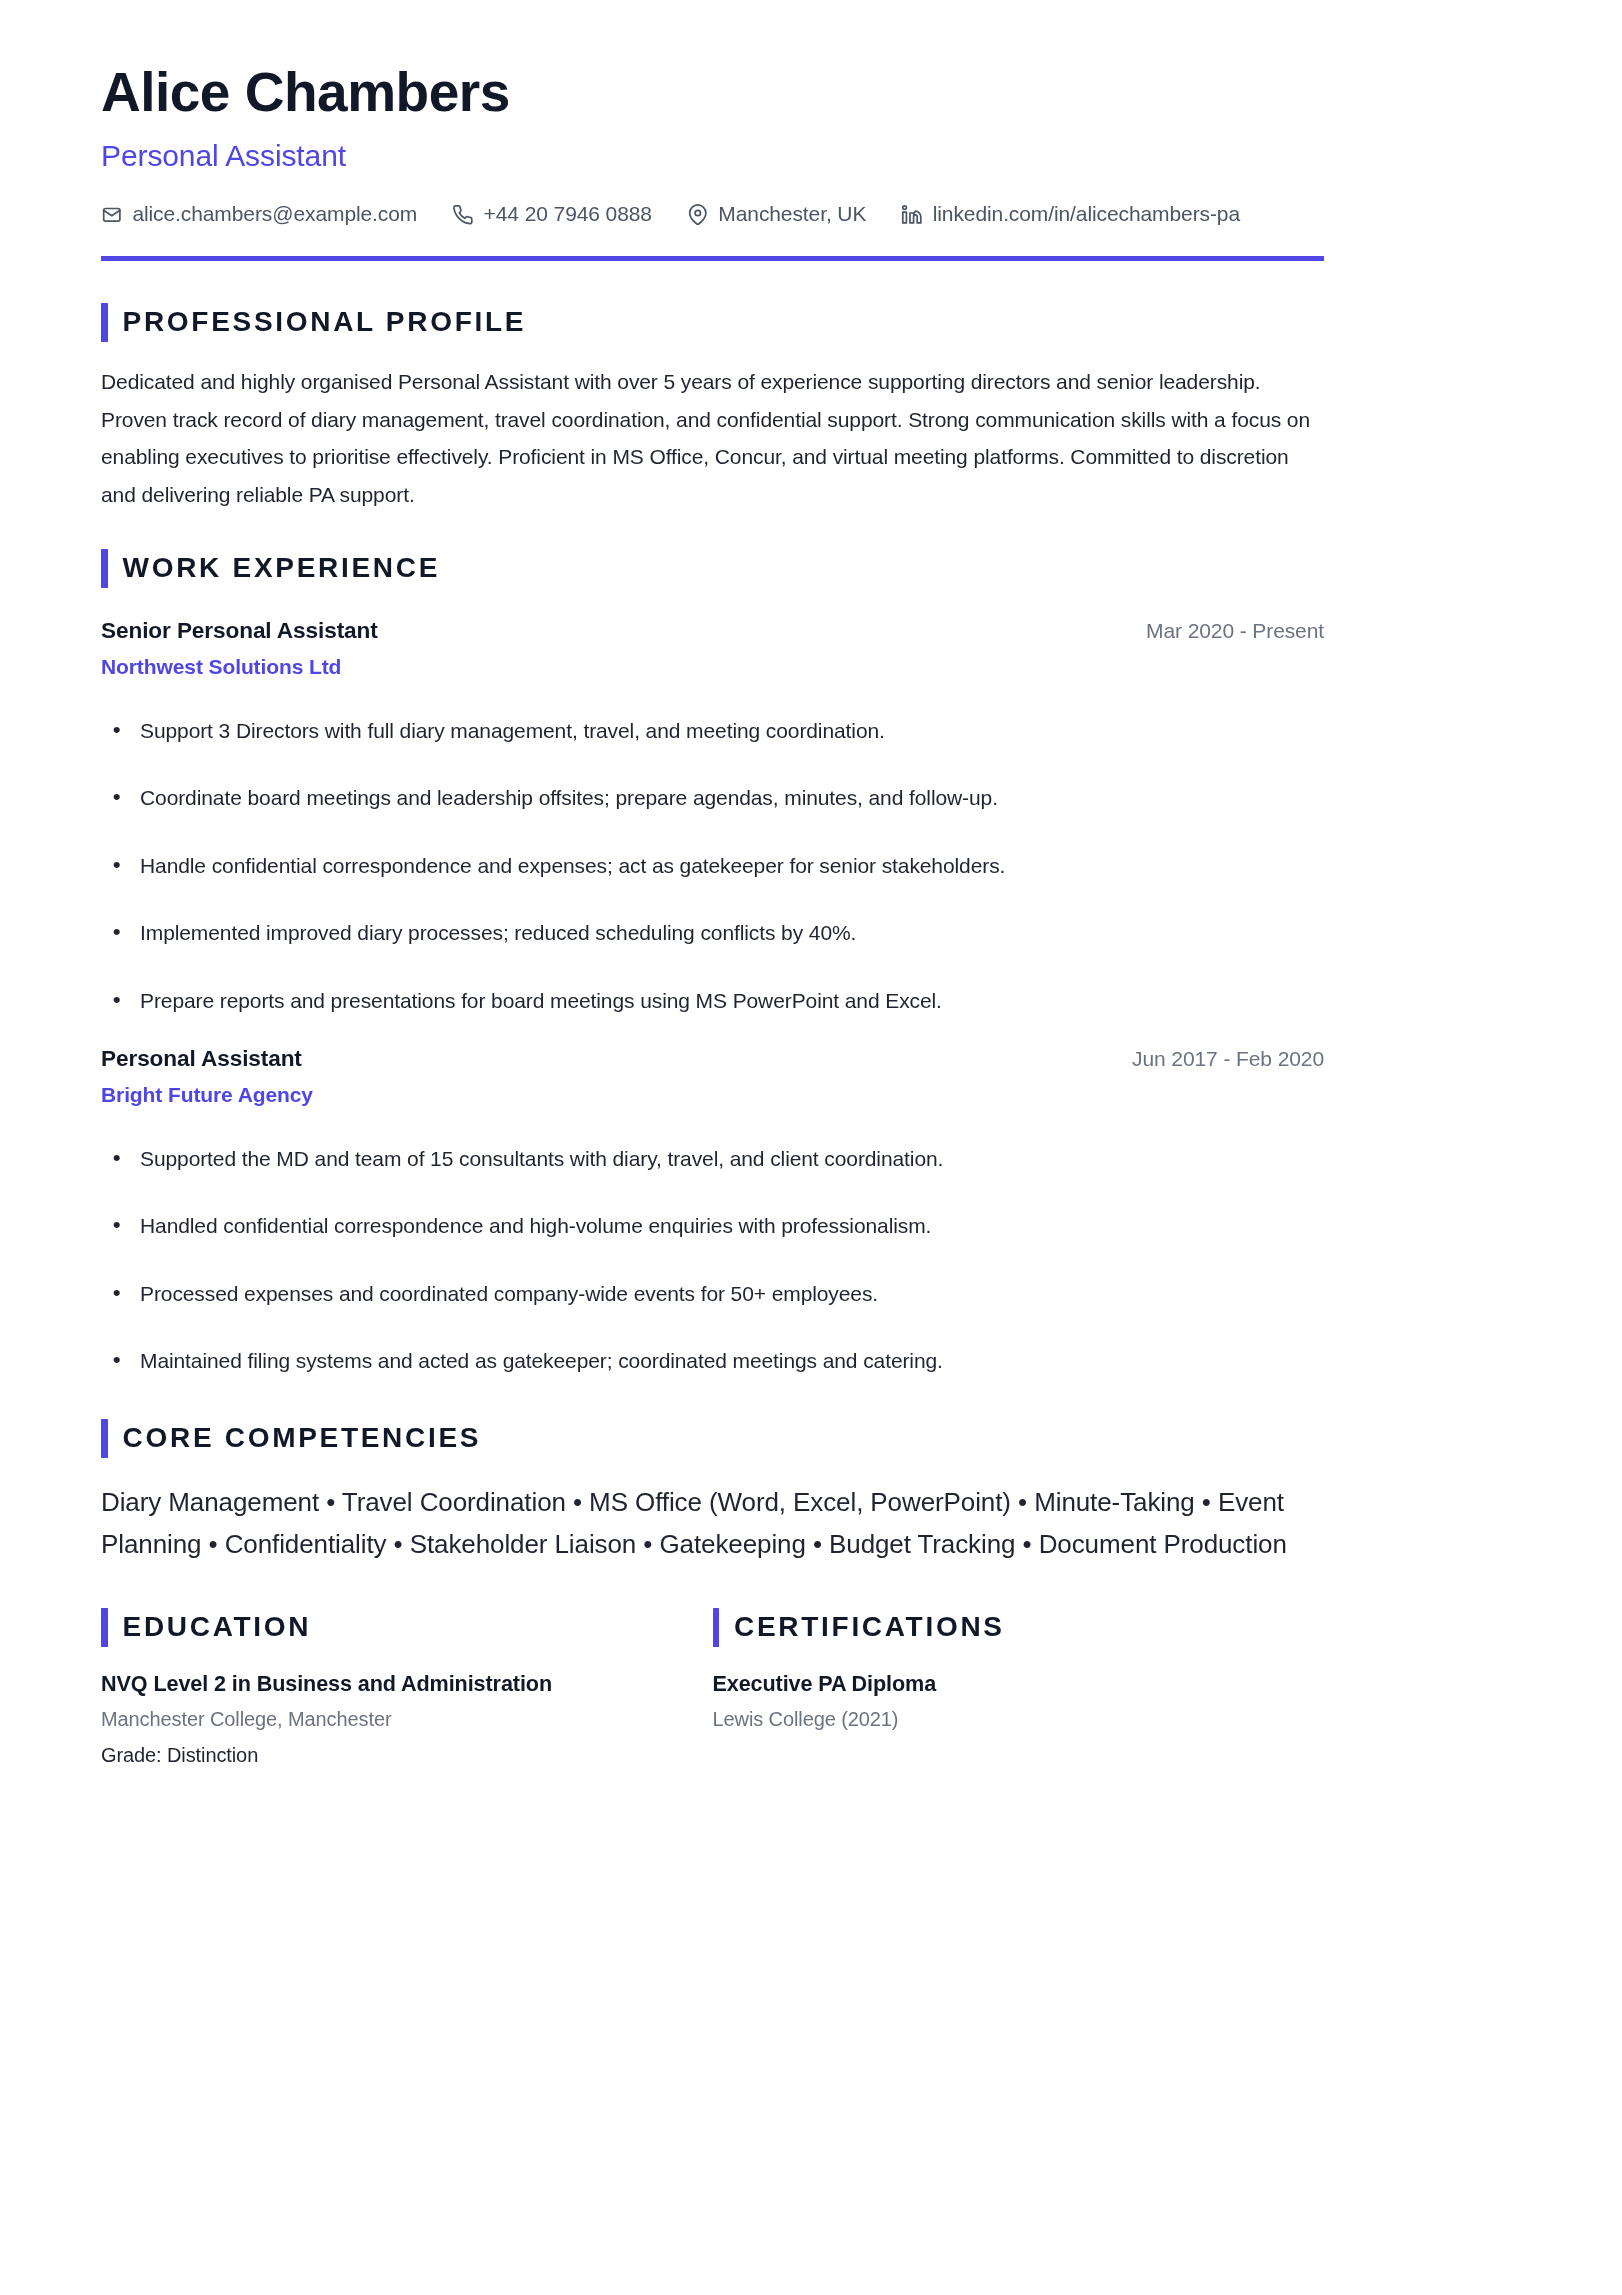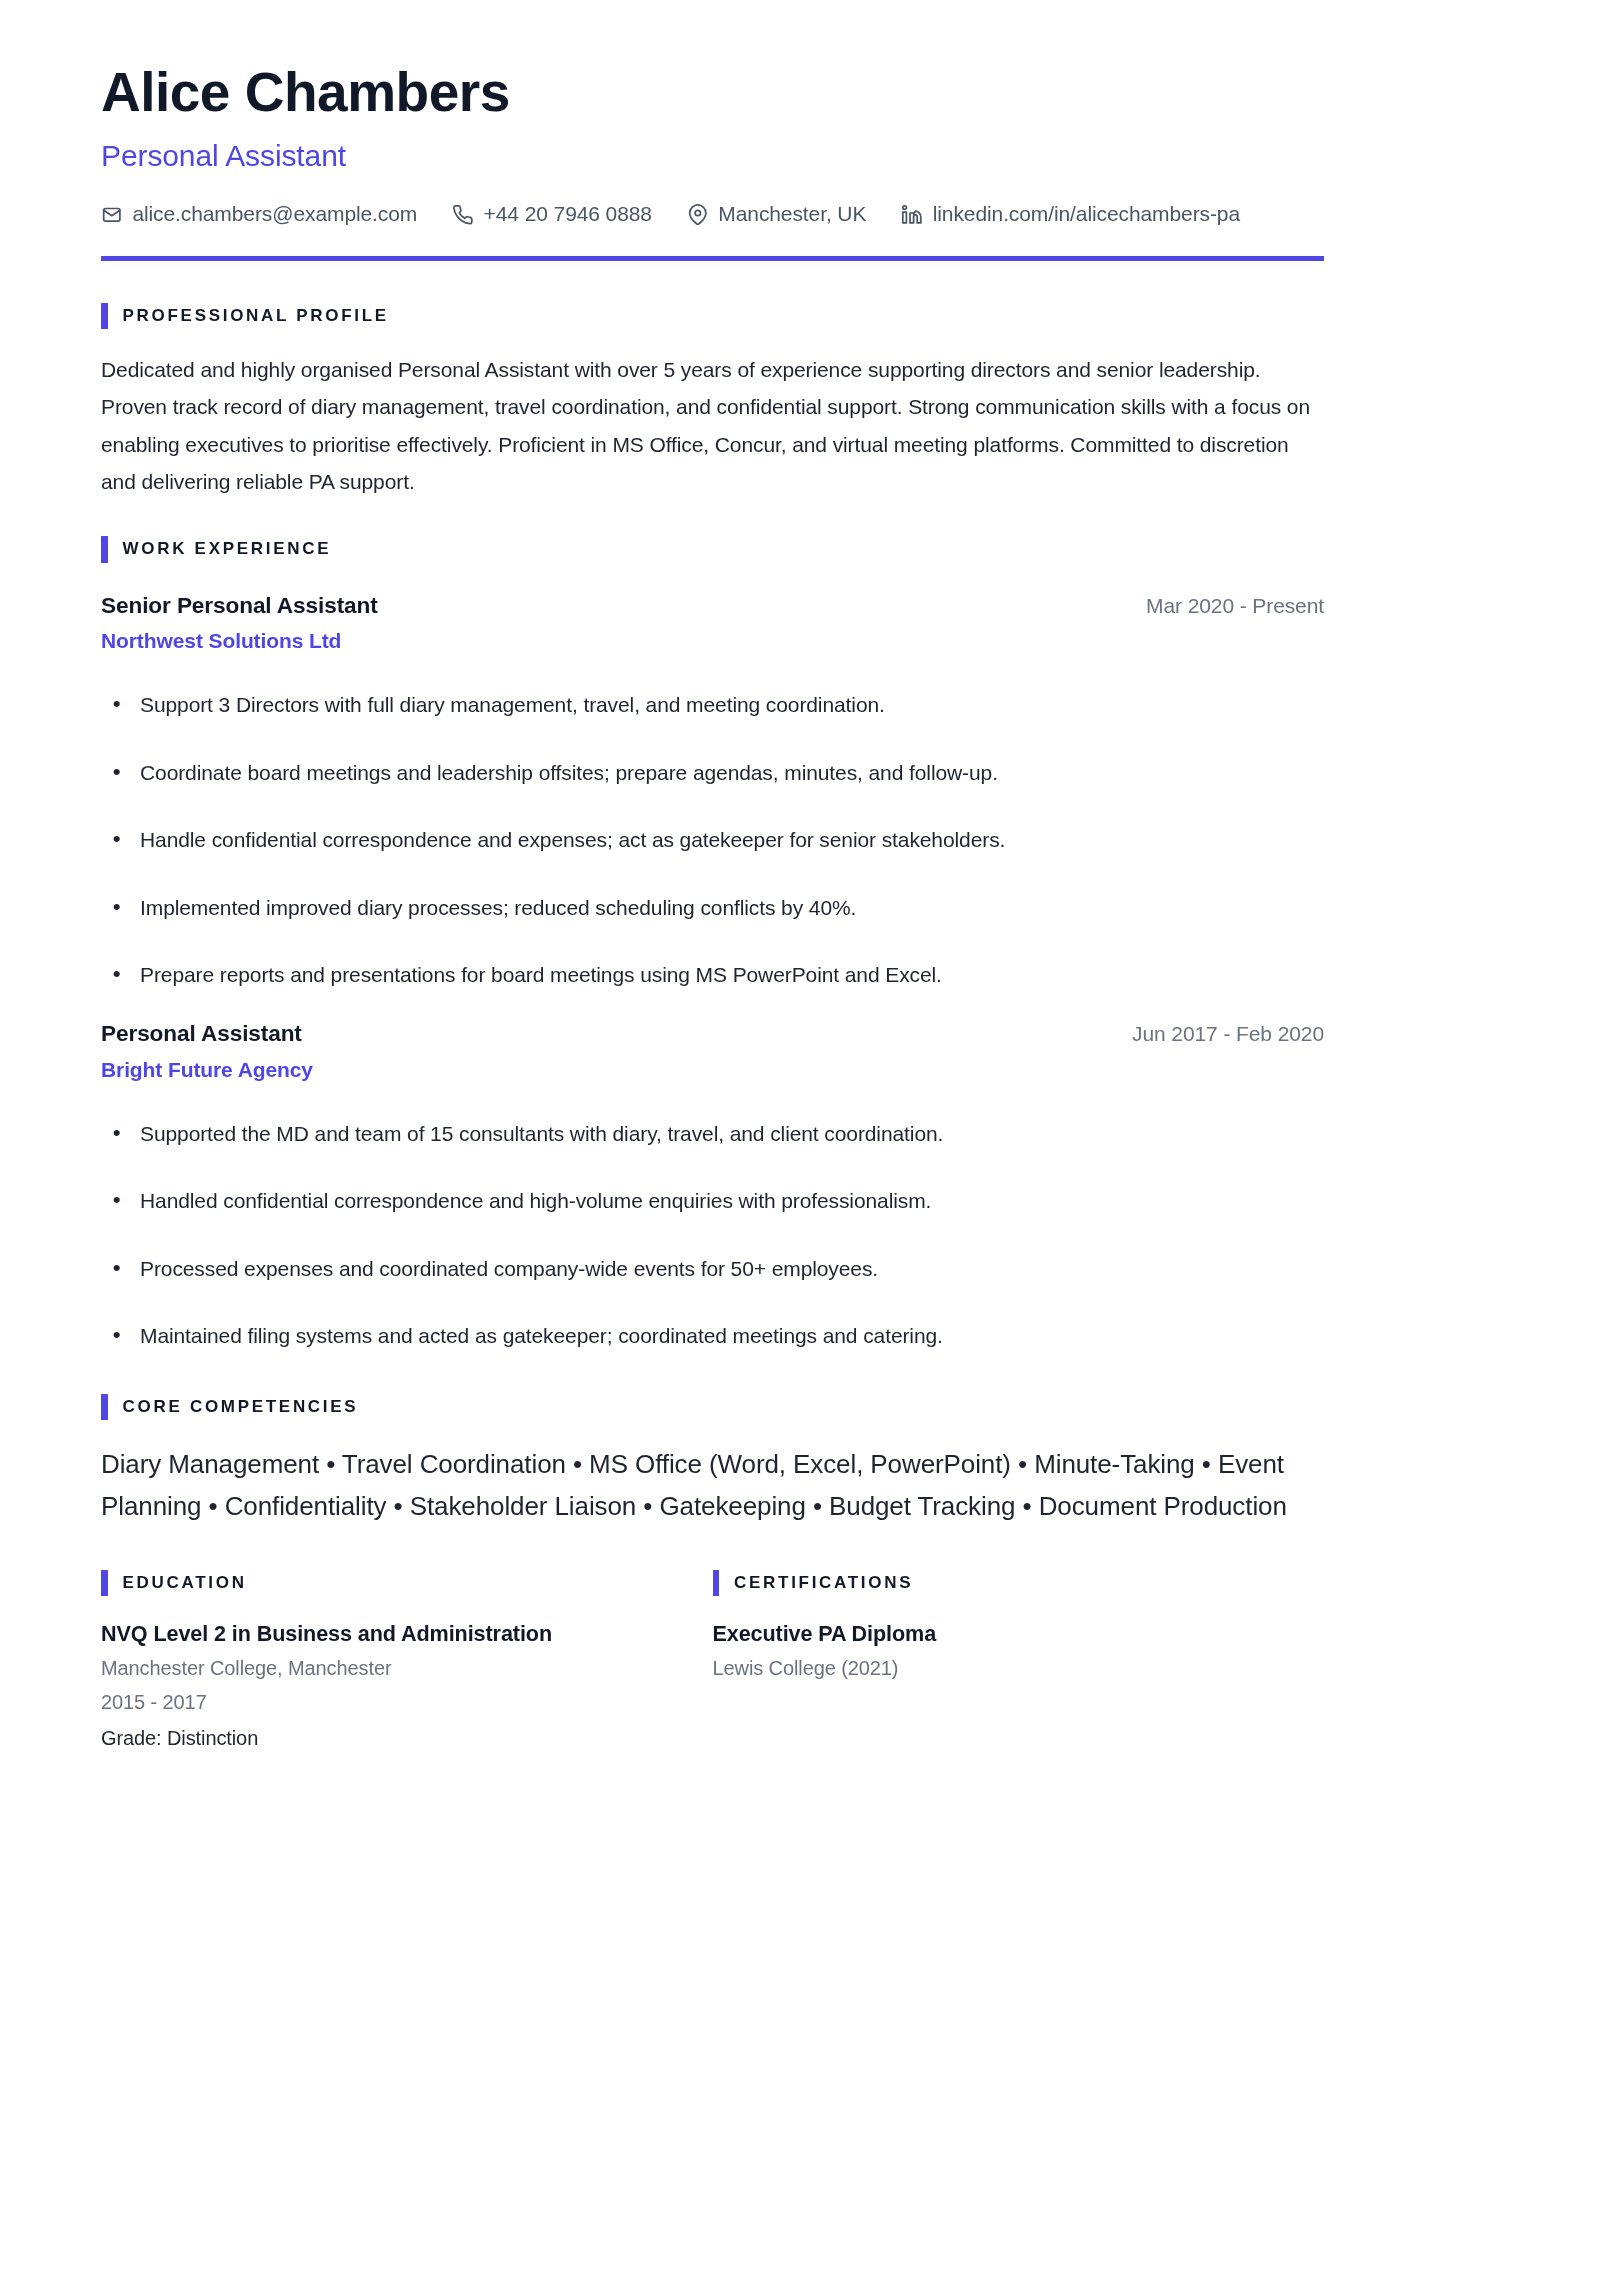--- a/index.html
+++ b/index.html
@@ -33,21 +33,21 @@
     margin-top:30px;
     height:4.4px; background:#4f46e5; width:100%;
   }
 
   
   .section { margin-top:42px; }
   .section.tight { margin-top:36px; }
   .sec-head { display:flex; align-items:stretch; gap:14.7px; }
   .sec-bar { width:6.9px; background:#4f46e5; flex:0 0 6.9px; border-radius:0.5px; }
   .sec-title {
-    font-size:17px; font-weight:700; letter-spacing:2.7px;
+    font-size:28px; font-weight:700; letter-spacing:2.7px;
     color:#111827; text-transform:uppercase;
     padding:2.9px 0 3.9px 0; line-height:1.15;
   }
 
   .body-text {
     margin-top:21.6px;
     font-size:21px; line-height:1.78; color:#1f2430; letter-spacing:-0.1px;
   }
 
   
@@ -198,21 +198,20 @@
   <div class="two-col">
 
     <div class="col">
       <div class="sec-head">
         <div class="sec-bar"></div>
         <div class="sec-title">EDUCATION</div>
       </div>
       <div class="entry">
         <div class="entry-title">NVQ Level 2 in Business and Administration</div>
         <div class="entry-sub">Manchester College, Manchester</div>
-        <div class="entry-sub2">2015 - 2017</div>
         <div class="entry-grade">Grade: Distinction</div>
       </div>
     </div>
 
     <div class="col">
       <div class="sec-head">
         <div class="sec-bar"></div>
         <div class="sec-title">CERTIFICATIONS</div>
       </div>
       <div class="entry">

